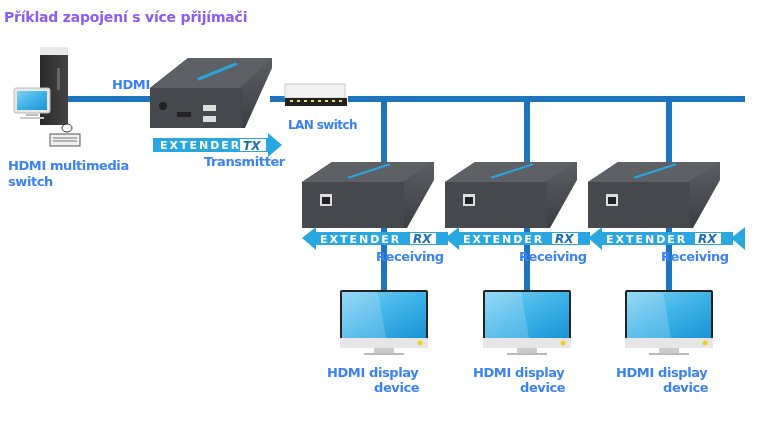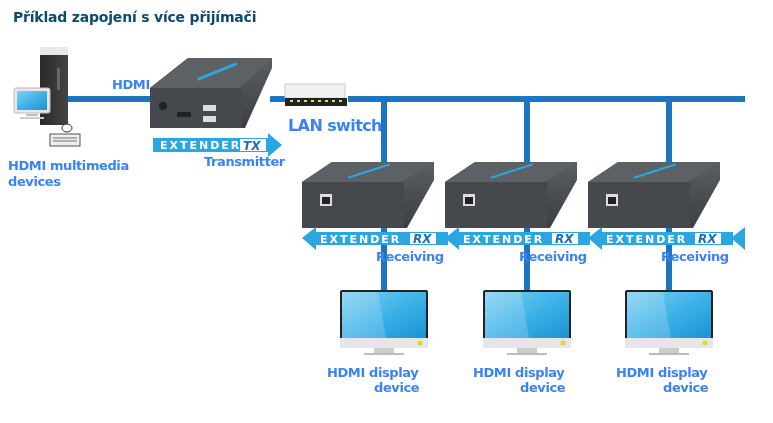--- a/index.html
+++ b/index.html
@@ -1,17 +1,17 @@
 <!DOCTYPE html>
 <html><head>
 <meta charset="utf-8">
 <style>
   html, body { margin: 0; padding: 0; background: #ffffff; }
   body { width: 773px; height: 423px; position: relative; overflow: hidden; font-family: "DejaVu Sans", sans-serif; }
-  .title { position: absolute; left: 13px; top: 9px; font-size: 14px; font-weight: bold; color: #0c4a6e; letter-spacing: -0.2px; }
+  .title { position: absolute; left: 4px; top: 9px; font-size: 14px; font-weight: bold; color: #8b5cf6; letter-spacing: -0.2px; }
   .panel { position: absolute; left: 5px; top: 38px; width: 750px; height: 358px; background: #ffffff; }
   svg { position: absolute; left: 0; top: 0; }
   .lbl { position: absolute; font-family: "DejaVu Sans", sans-serif; font-weight: bold; color: #3b82f6; font-size: 13px; line-height: 15px; letter-spacing: -0.4px; }
   .banner-text { font-family: "DejaVu Sans", sans-serif; font-weight: bold; fill: #ffffff; font-size: 11px; letter-spacing: 2px; }
   .banner-text-it { font-family: "DejaVu Sans", sans-serif; font-weight: bold; font-style: italic; fill: #1f6eb5; font-size: 12px; }
 </style>
 </head>
 <body>
 
 <div class="title">Příklad zapojení s více přijímači</div>
@@ -160,23 +160,23 @@
     <polygon points="2,2 38,2 46,48 2,48" fill="#ffffff" opacity="0.18"></polygon>
     <rect x="0" y="48" width="88" height="10" fill="#e6e6e6"></rect>
     <circle cx="80" cy="53" r="2.5" fill="#f2d020"></circle>
     <rect x="34" y="58" width="20" height="5" fill="#ccc"></rect>
     <rect x="24" y="63" width="40" height="2" fill="#bbb"></rect>
   </g>
 </svg>
 
 <div class="lbl" style="left:112px;top:77px;">HDMI</div>
 <div class="lbl" style="left:8px;top:158px;">HDMI multimedia</div>
-<div class="lbl" style="left:8px;top:174px;">devices</div>
+<div class="lbl" style="left:8px;top:174px;">switch</div>
 <div class="lbl" style="left:204px;top:154px;">Transmitter</div>
-<div class="lbl" style="left:288px;top:118px;font-size:16px;letter-spacing:-0.6px;text-align:center;">LAN switch</div>
+<div class="lbl" style="left:288px;top:118px;font-size:12px;letter-spacing:-0.6px;text-align:center;">LAN switch</div>
 
 <div class="lbl" style="left:376px;top:249px;">Receiving</div>
 <div class="lbl" style="left:519px;top:249px;">Receiving</div>
 <div class="lbl" style="left:661px;top:249px;">Receiving</div>
 
 <div class="lbl" style="left:327px;top:365px;">HDMI display</div>
 <div class="lbl" style="left:374px;top:380px;">device</div>
 <div class="lbl" style="left:473px;top:365px;">HDMI display</div>
 <div class="lbl" style="left:520px;top:380px;">device</div>
 <div class="lbl" style="left:616px;top:365px;">HDMI display</div>

